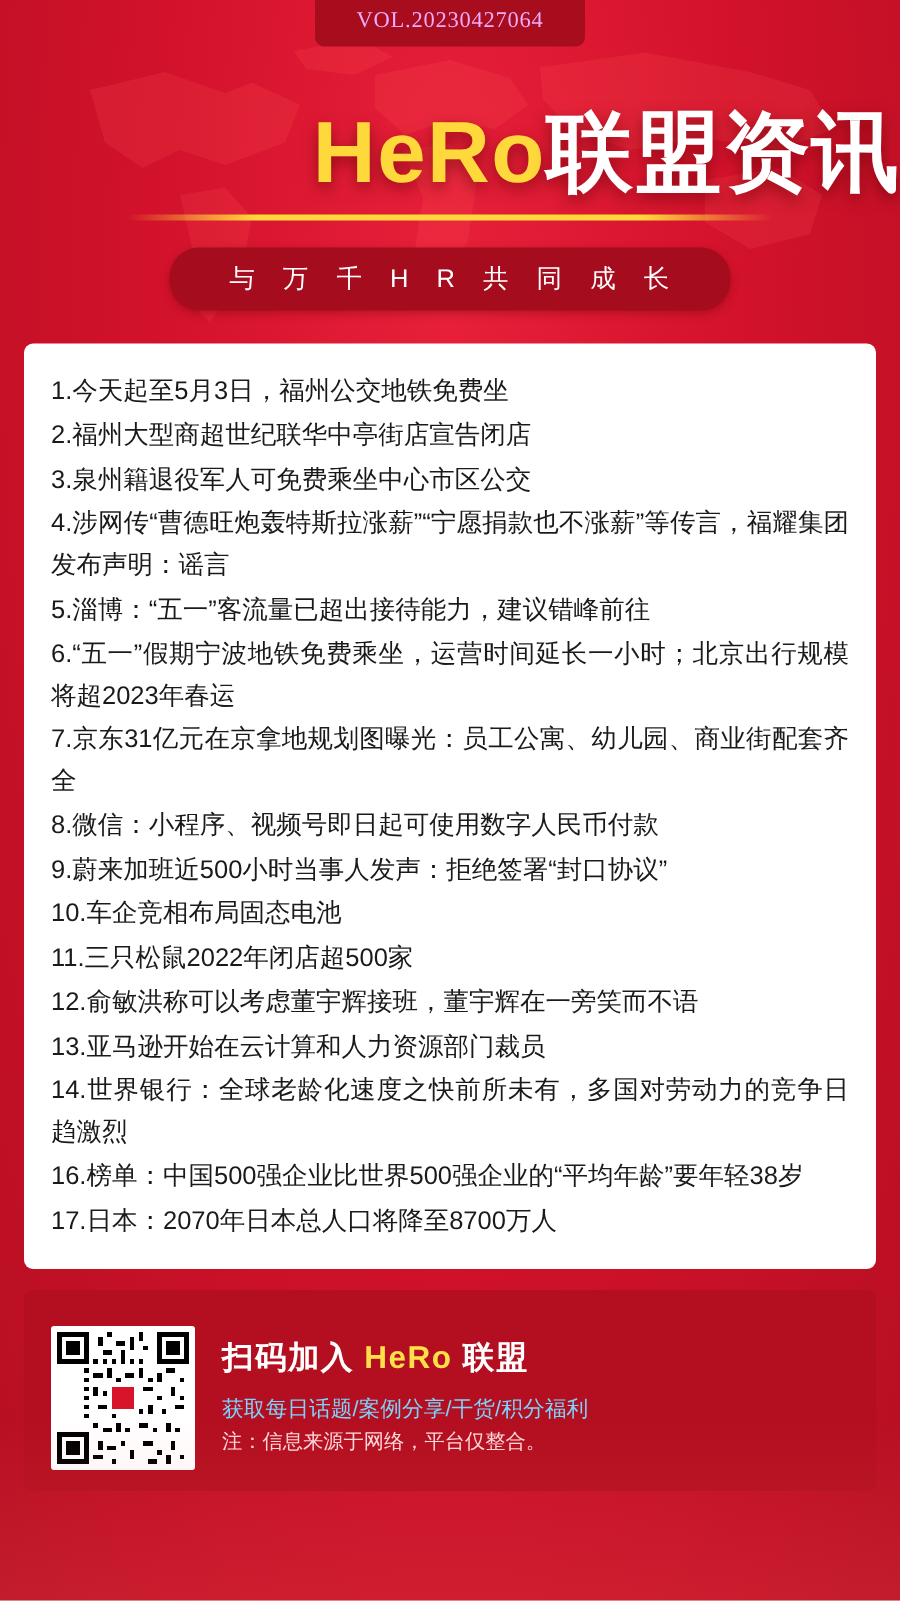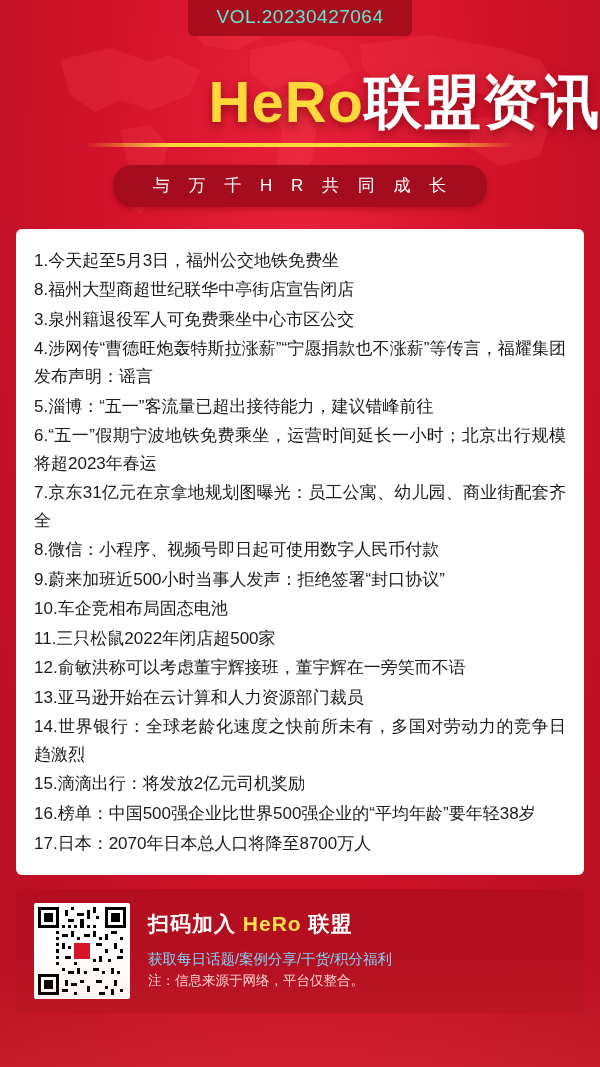--- a/index.html
+++ b/index.html
@@ -30,27 +30,27 @@
     position: relative;
     width: 600px;
     height: 36px;
     display: flex;
     justify-content: center;
     align-items: flex-start;
   }
   .vol-pill {
     margin-top: 0;
     background: #a80d1e;
-    color: #5eead4;
-    font-size: 19px;
+    color: #f0abfc;
+    font-size: 15px;
     letter-spacing: .5px;
     padding: 6px 28px 8px 28px;
     border-bottom-left-radius: 6px;
     border-bottom-right-radius: 6px;
-    font-family: Liberation Sans, sans-serif;
+    font-family: Liberation Serif, serif;
   }
 
   
   .title-wrap {
     position: relative;
     text-align: center;
     margin-top: 36px;
   }
   .main-title {
     font-size: 58px;
@@ -106,21 +106,21 @@
     text-align: justify;
     font-family: Liberation Sans, sans-serif;
   }
 
   
   .footer {
     position: relative;
     margin: 14px 16px 0 16px;
     background: #b30f20;
     border-radius: 6px;
-    padding: 14px 14px 14px 18px;
+    padding: 24px 14px 14px 18px;
     display: flex;
     align-items: center;
     gap: 18px;
   }
   .qr {
     width: 96px; height: 96px;
     background: #ffffff;
     padding: 4px;
     border-radius: 2px;
     flex: 0 0 auto;
@@ -180,34 +180,33 @@
   <div class="title-underline"></div>
 </div>
 
 <div class="sub-pill-wrap">
   <div class="sub-pill">与 万 千 H R 共 同 成 长</div>
 </div>
 
 <div class="card">
   <ul class="news-list">
     <li class="news-item">1.今天起至5月3日，福州公交地铁免费坐</li>
-    <li class="news-item">8.福州大型商超世纪联华中亭街店宣告闭店</li>
+    <li class="news-item">2.福州大型商超世纪联华中亭街店宣告闭店</li>
     <li class="news-item">3.泉州籍退役军人可免费乘坐中心市区公交</li>
     <li class="news-item">4.涉网传“曹德旺炮轰特斯拉涨薪”“宁愿捐款也不涨薪”等传言，福耀集团发布声明：谣言</li>
     <li class="news-item">5.淄博：“五一”客流量已超出接待能力，建议错峰前往</li>
     <li class="news-item">6.“五一”假期宁波地铁免费乘坐，运营时间延长一小时；北京出行规模将超2023年春运</li>
     <li class="news-item">7.京东31亿元在京拿地规划图曝光：员工公寓、幼儿园、商业街配套齐全</li>
     <li class="news-item">8.微信：小程序、视频号即日起可使用数字人民币付款</li>
     <li class="news-item">9.蔚来加班近500小时当事人发声：拒绝签署“封口协议”</li>
     <li class="news-item">10.车企竞相布局固态电池</li>
     <li class="news-item">11.三只松鼠2022年闭店超500家</li>
     <li class="news-item">12.俞敏洪称可以考虑董宇辉接班，董宇辉在一旁笑而不语</li>
     <li class="news-item">13.亚马逊开始在云计算和人力资源部门裁员</li>
     <li class="news-item">14.世界银行：全球老龄化速度之快前所未有，多国对劳动力的竞争日趋激烈</li>
-    <li class="news-item">15.滴滴出行：将发放2亿元司机奖励</li>
     <li class="news-item">16.榜单：中国500强企业比世界500强企业的“平均年龄”要年轻38岁</li>
     <li class="news-item">17.日本：2070年日本总人口将降至8700万人</li>
   </ul>
 </div>
 
 <div class="footer">
   <div class="qr">
     <svg viewBox="0 0 29 29" shape-rendering="crispEdges" xmlns="http://www.w3.org/2000/svg">
       <rect width="29" height="29" fill="#ffffff"></rect>
       <g fill="#000000">

